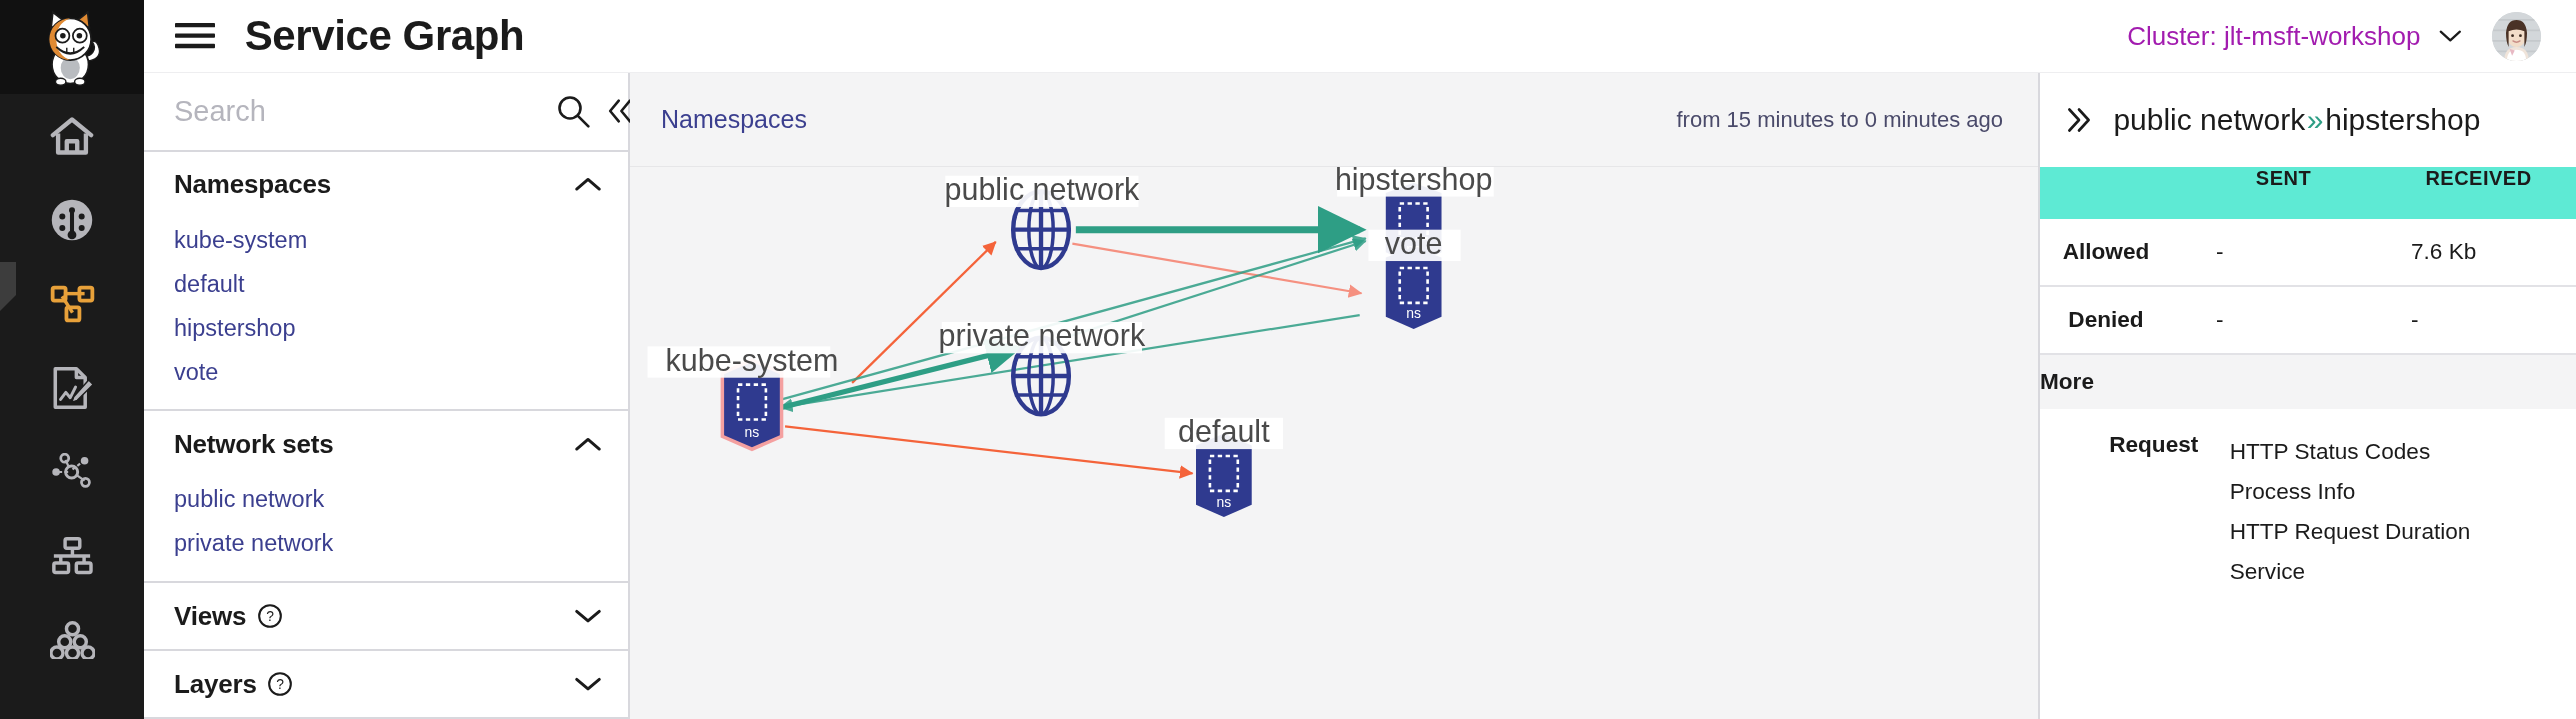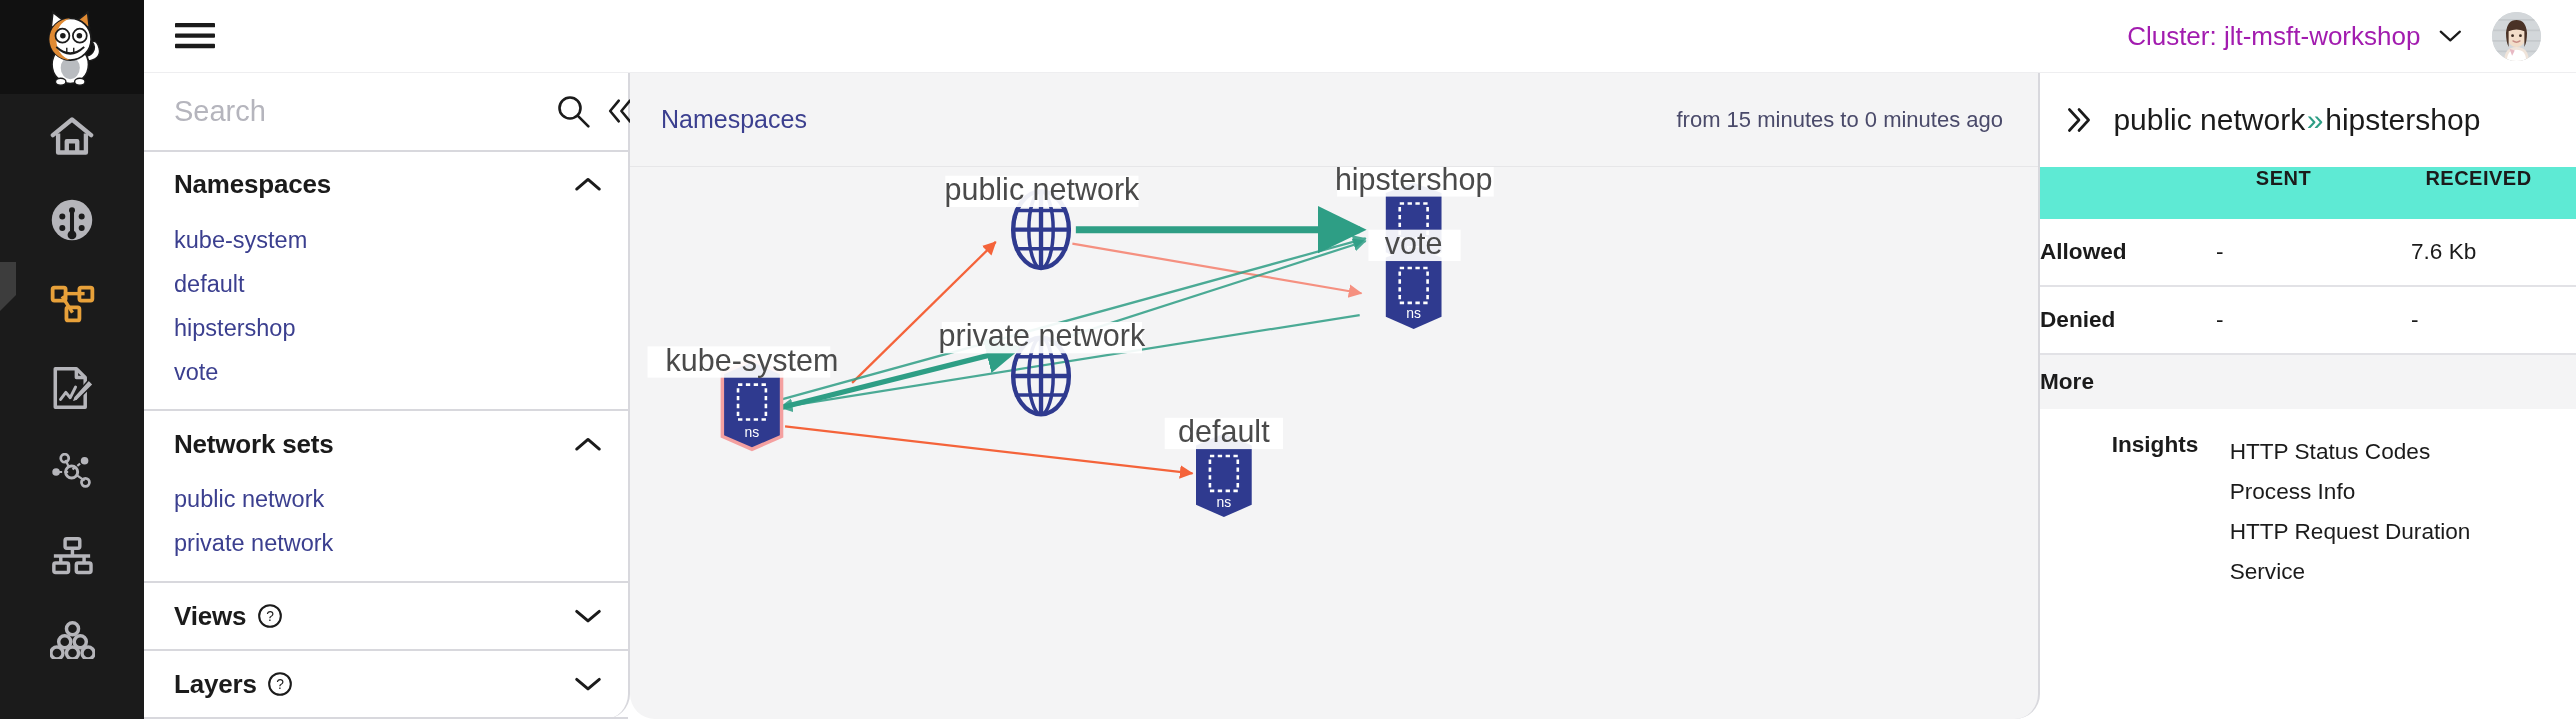--- a/index.html
+++ b/index.html
@@ -137,21 +137,21 @@
   .dtable .thead .c1, .dtable .thead .c2 {
     flex: 1 1 0; text-align: center;
     font-size: 20px; font-weight: bold; color: #1b1b1b;
     letter-spacing: 0.5px;
   }
   .drow {
     display: flex; height: 68px; align-items: center;
     border-bottom: 2.6px solid #e2e2e6;
   }
   .drow .c0 {
-    flex: 0 0 146px; text-align: left; padding-right: 14px;
+    flex: 0 0 146px; text-align: center; padding-right: 14px;
     font-size: 22.6px; font-weight: bold; color: #1b1b1b;
   }
   .drow .c1, .drow .c2 {
     flex: 1 1 0; text-align: left; padding-left: 30px;
     font-size: 22.6px; color: #1b1b1b;
   }
   .more-bar {
     height: 54px; display: flex; align-items: center;
     background: #f4f4f5; 
     font-size: 22.6px; font-weight: bold; color: #1b1b1b;
@@ -188,36 +188,37 @@
     margin-left: auto; display: flex; align-items: center;
     font-size: 26px; color: #a21caf; cursor: pointer; white-space: nowrap;
   }
   .cluster-sel .cd { margin-left: 19px; display:flex; align-items:center; }
   .avatar {
     width: 49px; height: 49px; border-radius: 50%;
     margin-left: 30px; overflow: hidden; flex: 0 0 49px;
     background: #cfd3d6; cursor: pointer; position: relative;
   }
   
-  .panel, .main, .detail { padding-top: 73px; border-radius: 25px; }
+  .panel, .main, .detail { padding-top: 73px; }
   .panel { height: 719px; }
 </style>
 </head>
 <body>
 
 <div id="app">
 
   <div class="topbar">
     <div class="hamburger">
       <svg width="40" height="30" viewBox="0 0 46 34">
         <rect x="0" y="2" width="46" height="5" rx="1" fill="#1b1b1b"></rect>
         <rect x="0" y="14" width="46" height="5" rx="1" fill="#1b1b1b"></rect>
         <rect x="0" y="26" width="46" height="5" rx="1" fill="#1b1b1b"></rect>
       </svg>
     </div>
+    <div class="app-title">Service Graph</div>
     <div class="cluster-sel">
       <span>Cluster: jlt-msft-workshop</span>
       <span class="cd">
         <svg width="22.6" height="14" viewBox="0 0 26 16">
           <path d="M2 3 L13 13 L24 3" stroke="#1b1b1b" stroke-width="2.6" fill="none" stroke-linecap="round" stroke-linejoin="round"></path>
         </svg>
       </span>
     </div>
     <div class="avatar">
       <svg width="49" height="49" viewBox="0 0 56 56">
@@ -566,21 +567,21 @@
         <div class="c0">Denied</div>
         <div class="c1">-</div>
         <div class="c2">-</div>
       </div>
     </div>
 
     <div class="more-bar">More</div>
 
 
     <div class="kv">
-      <div class="k">Insights</div>
+      <div class="k">Request</div>
       <div class="v">
         <div class="line">HTTP Status Codes</div>
         <div class="line">Process Info</div>
         <div class="line">HTTP Request Duration</div>
         <div class="line">Service</div>
       </div>
     </div>
   </div>
 
 </div>

